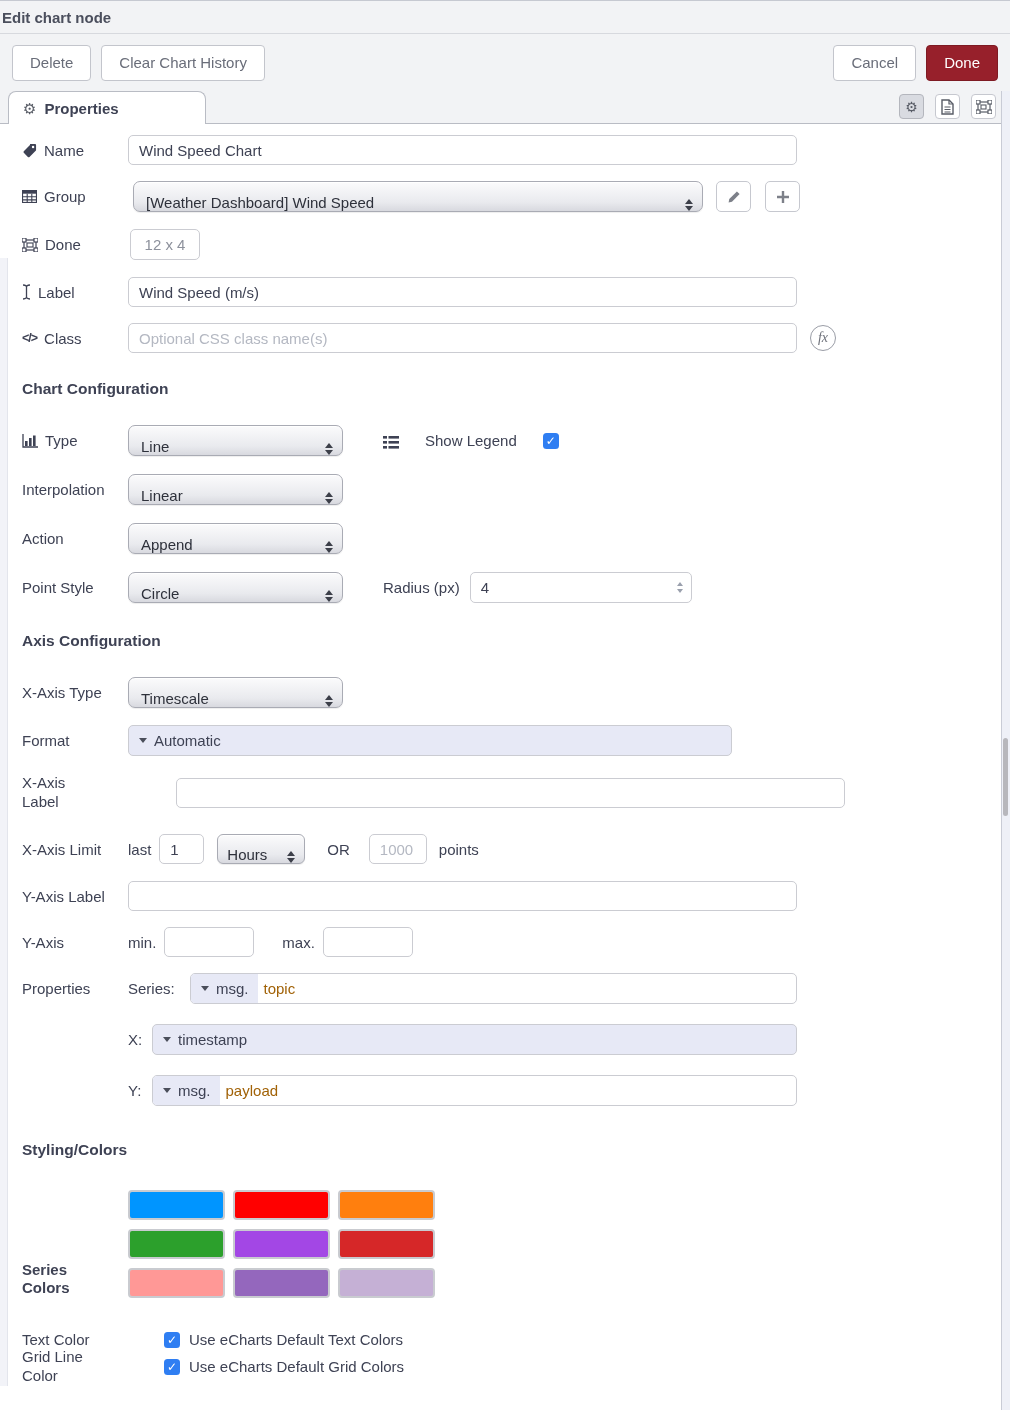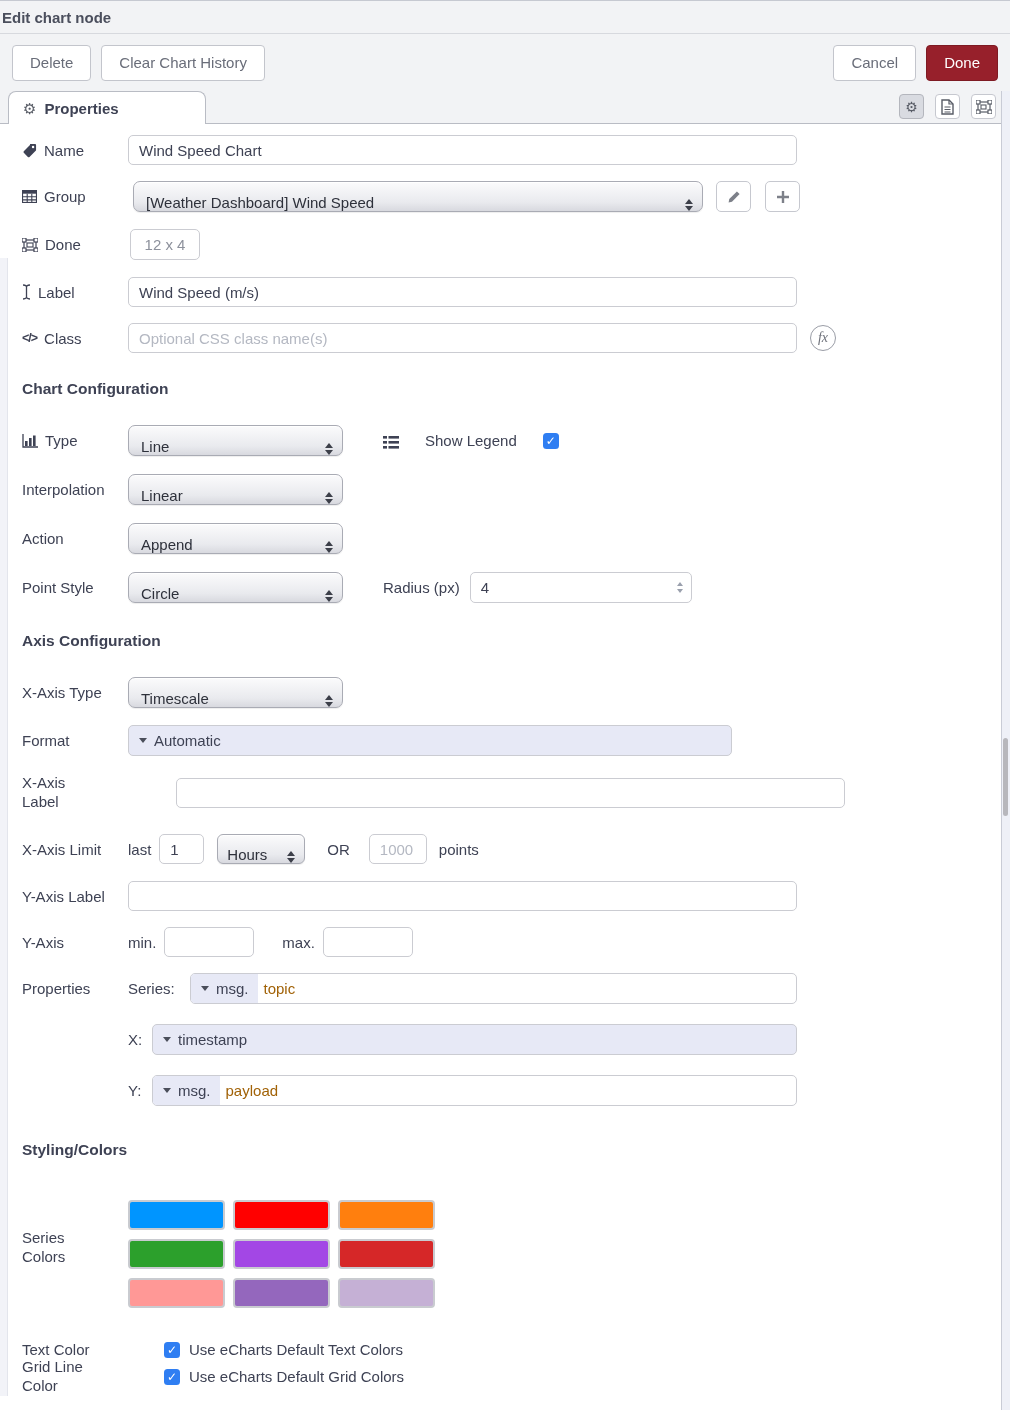--- a/index.html
+++ b/index.html
@@ -431,21 +431,21 @@
       <span class="prefix">
         <span class="caret"></span>
         <span>msg.</span>
       </span>
       <span class="tval no-pad">payload</span>
     </div>
   </div>
 
   <div class="heading" style="margin-top:35px;">Styling/Colors</div>
 
-  <div class="row" style="margin-top:29px;align-items:center;">
+  <div class="row" style="margin-top:19px;align-items:flex-end;font-weight:bold;">
     <div class="flabel" style="align-items:flex-start;">
       <span class="wrap" style="max-width:60px;">Series Colors</span>
     </div>
     <div class="swatch-grid" style="margin-top:12px;">
       <div class="swatch" style="background-color: rgb(0, 149, 255);"></div>
       <div class="swatch" style="background-color: rgb(255, 0, 0);"></div>
       <div class="swatch" style="background-color: rgb(255, 127, 14);"></div>
       <div class="swatch" style="background-color: rgb(44, 160, 44);"></div>
       <div class="swatch" style="background-color: rgb(163, 71, 229);"></div>
       <div class="swatch" style="background-color: rgb(214, 39, 40);"></div>

